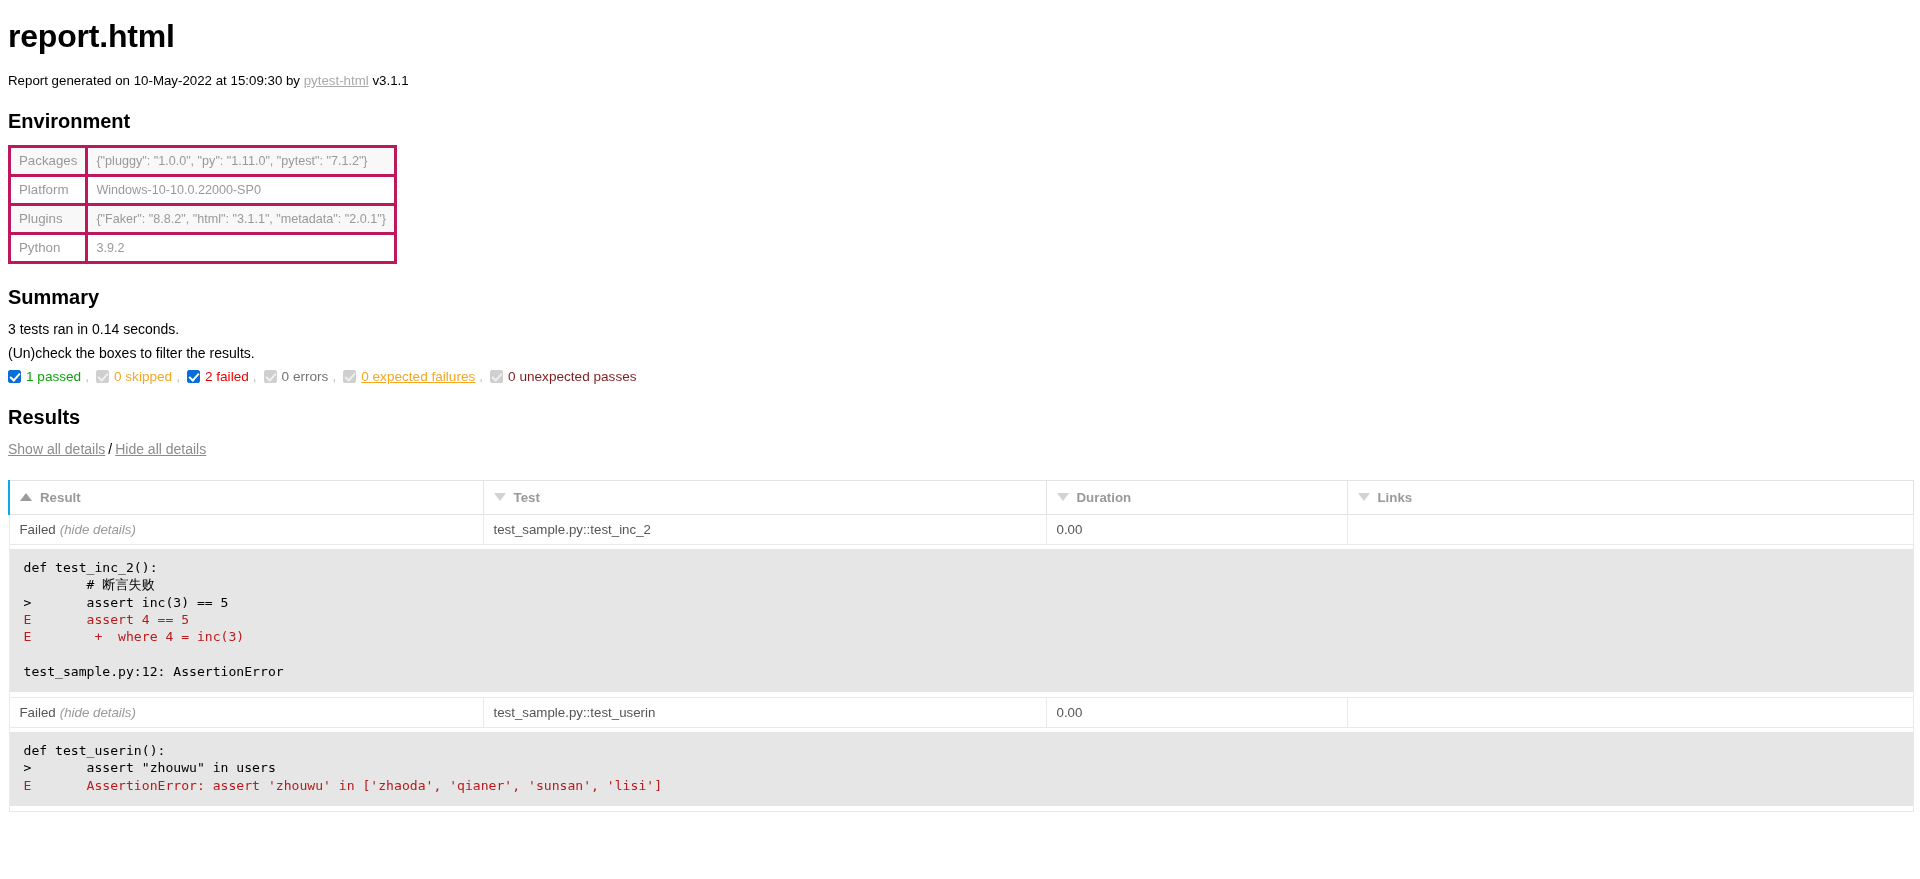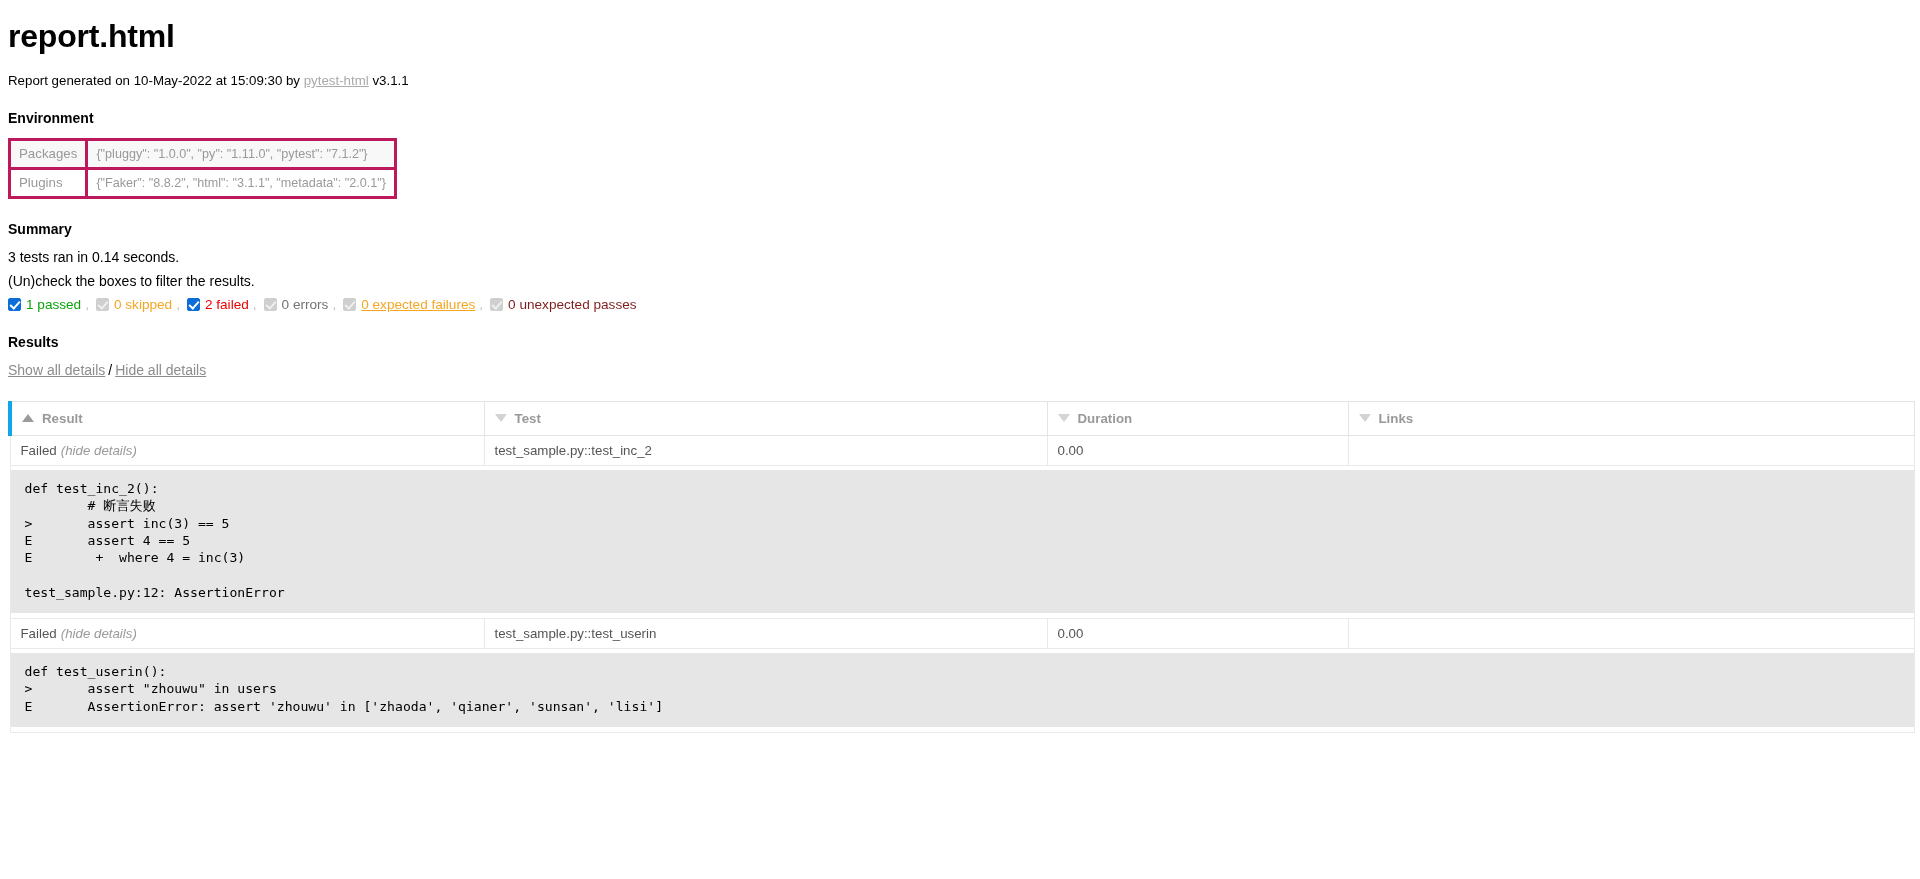--- a/index.html
+++ b/index.html
@@ -18,21 +18,21 @@
     -webkit-font-smoothing: antialiased;
   }
   h1 {
     font-size: 32px;
     font-weight: bold;
     margin: 10px 0 18px 0;
     letter-spacing: -0.2px;
     color: #000;
   }
   h2 {
-    font-size: 14px;
+    font-size: 20px;
     font-weight: bold;
     margin: 22px 0 12px 0;
     color: #000;
   }
   p { margin: 0 0 10px 0; }
   a {
     color: #999;
     text-decoration: underline;
   }
   a.doclink { color: #aaa; }
@@ -118,21 +118,21 @@
     font-weight: bold;
     color: #999;
     background: #fff;
     border: 1px solid #e3e3e3;
     border-left: none;
     border-right: 1px solid #e3e3e3;
     padding: 9px 8px 9px 10px;
     font-size: 13.3px;
     white-space: nowrap;
   }
-  table.results th:first-child { border-left: 4px solid #0ea5e9; }
+  table.results th:first-child { border-left: 2px solid #0ea5e9; }
   .sort-arrow {
     display: inline-block;
     width: 0;
     height: 0;
     margin-right: 8px;
     vertical-align: 1px;
   }
   .sort-arrow.asc {
     border-left: 6px solid transparent;
     border-right: 6px solid transparent;
@@ -174,43 +174,51 @@
     background: #e6e6e6;
     color: #000;
     font-family: "DejaVu Sans Mono", "Liberation Mono", monospace;
     font-size: 13.1px;
     line-height: 17.3px;
     white-space: pre;
     padding: 10px 8px 12px 14px;
     margin: 4px 0 5px 0;
     overflow-x: hidden;
   }
-  .log .err { color: #000000; }
+  .log .err { color: #b91c1c; }
   .log .plain { color: #000; }
 </style>
 </head>
 <body>
 
 <h1>report.html</h1>
 
 <p>
   <span>Report generated on </span><span>10-May-2022</span><span> at </span><span>15:09:30</span><span> by </span><a href="#" class="doclink">pytest-html</a><span> v3.1.1</span>
 </p>
 
 <h2>Environment</h2>
 
 <table class="environment">
   <tbody>
     <tr>
       <td class="key">Packages</td>
       <td class="val">{"pluggy": "1.0.0", "py": "1.11.0", "pytest": "7.1.2"}</td>
     </tr>
     <tr>
+      <td class="key">Platform</td>
+      <td class="val">Windows-10-10.0.22000-SP0</td>
+    </tr>
+    <tr>
       <td class="key">Plugins</td>
       <td class="val">{"Faker": "8.8.2", "html": "3.1.1", "metadata": "2.0.1"}</td>
+    </tr>
+    <tr>
+      <td class="key">Python</td>
+      <td class="val">3.9.2</td>
     </tr>
   </tbody>
 </table>
 
 <h2>Summary</h2>
 
 <p class="summary-line">3 tests ran in 0.14 seconds.</p>
 <p class="summary-line">(Un)check the boxes to filter the results.</p>
 
 <div class="filters">

